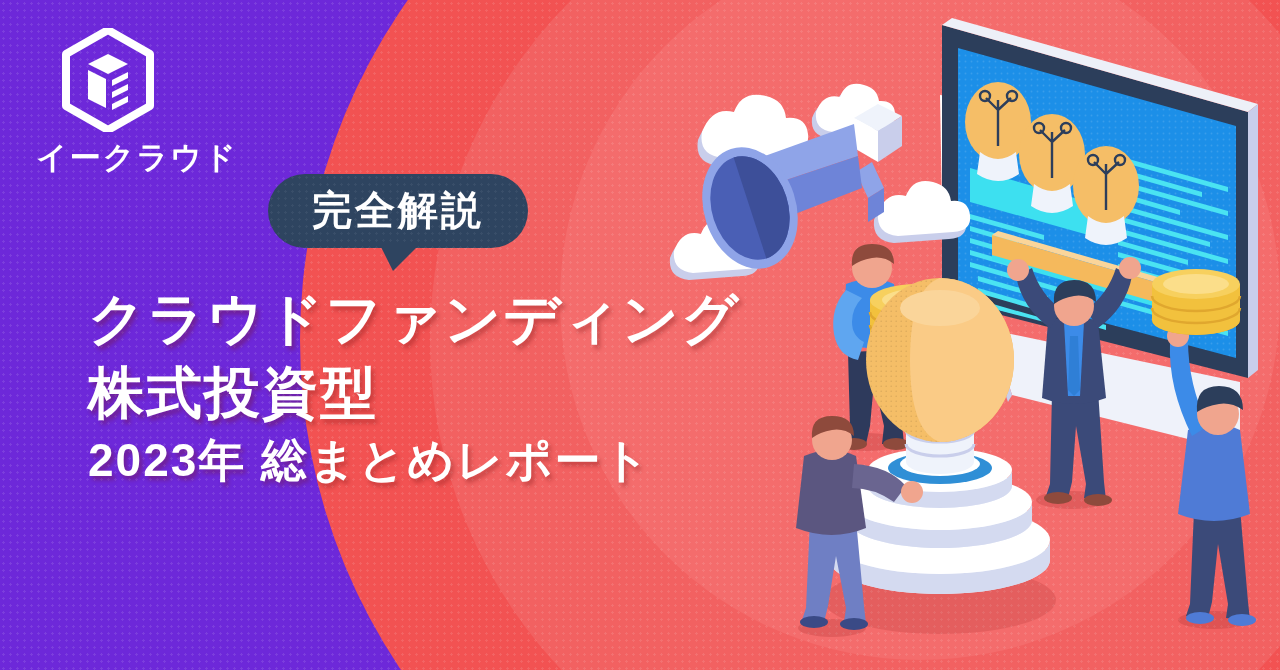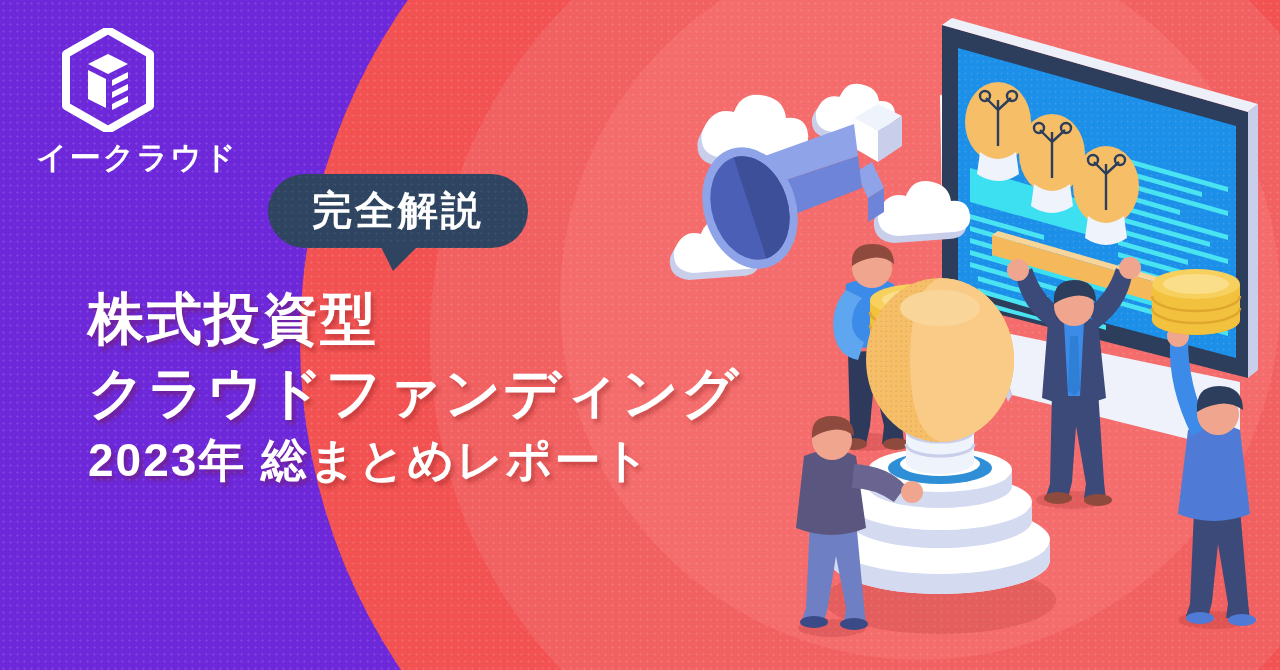--- a/index.html
+++ b/index.html
@@ -149,22 +149,22 @@
     <div id="logo-text">イークラウド</div>
   </div>
 
   <div id="badge">
     <div class="dotfilm"></div>
     <div id="badge-label">完全解説</div>
     <div id="badge-tail"></div>
   </div>
 
   <div id="headline">
+    <div class="headline-line hl-2">クラウドファンディング</div>
     <div class="headline-line hl-1">株式投資型</div>
-    <div class="headline-line hl-2">クラウドファンディング</div>
     <div class="headline-line hl-3">2023年 総まとめレポート</div>
   </div>
 
   <div id="illustration">
     <svg width="640" height="670" viewBox="0 0 640 670">
       <defs>
         <pattern id="dotsSmall" width="6" height="6" patternUnits="userSpaceOnUse">
           <circle cx="1.5" cy="1.5" r="0.9" fill="rgba(255,255,255,0.13)"></circle>
         </pattern>
         <pattern id="dotsDark" width="5" height="5" patternUnits="userSpaceOnUse">

